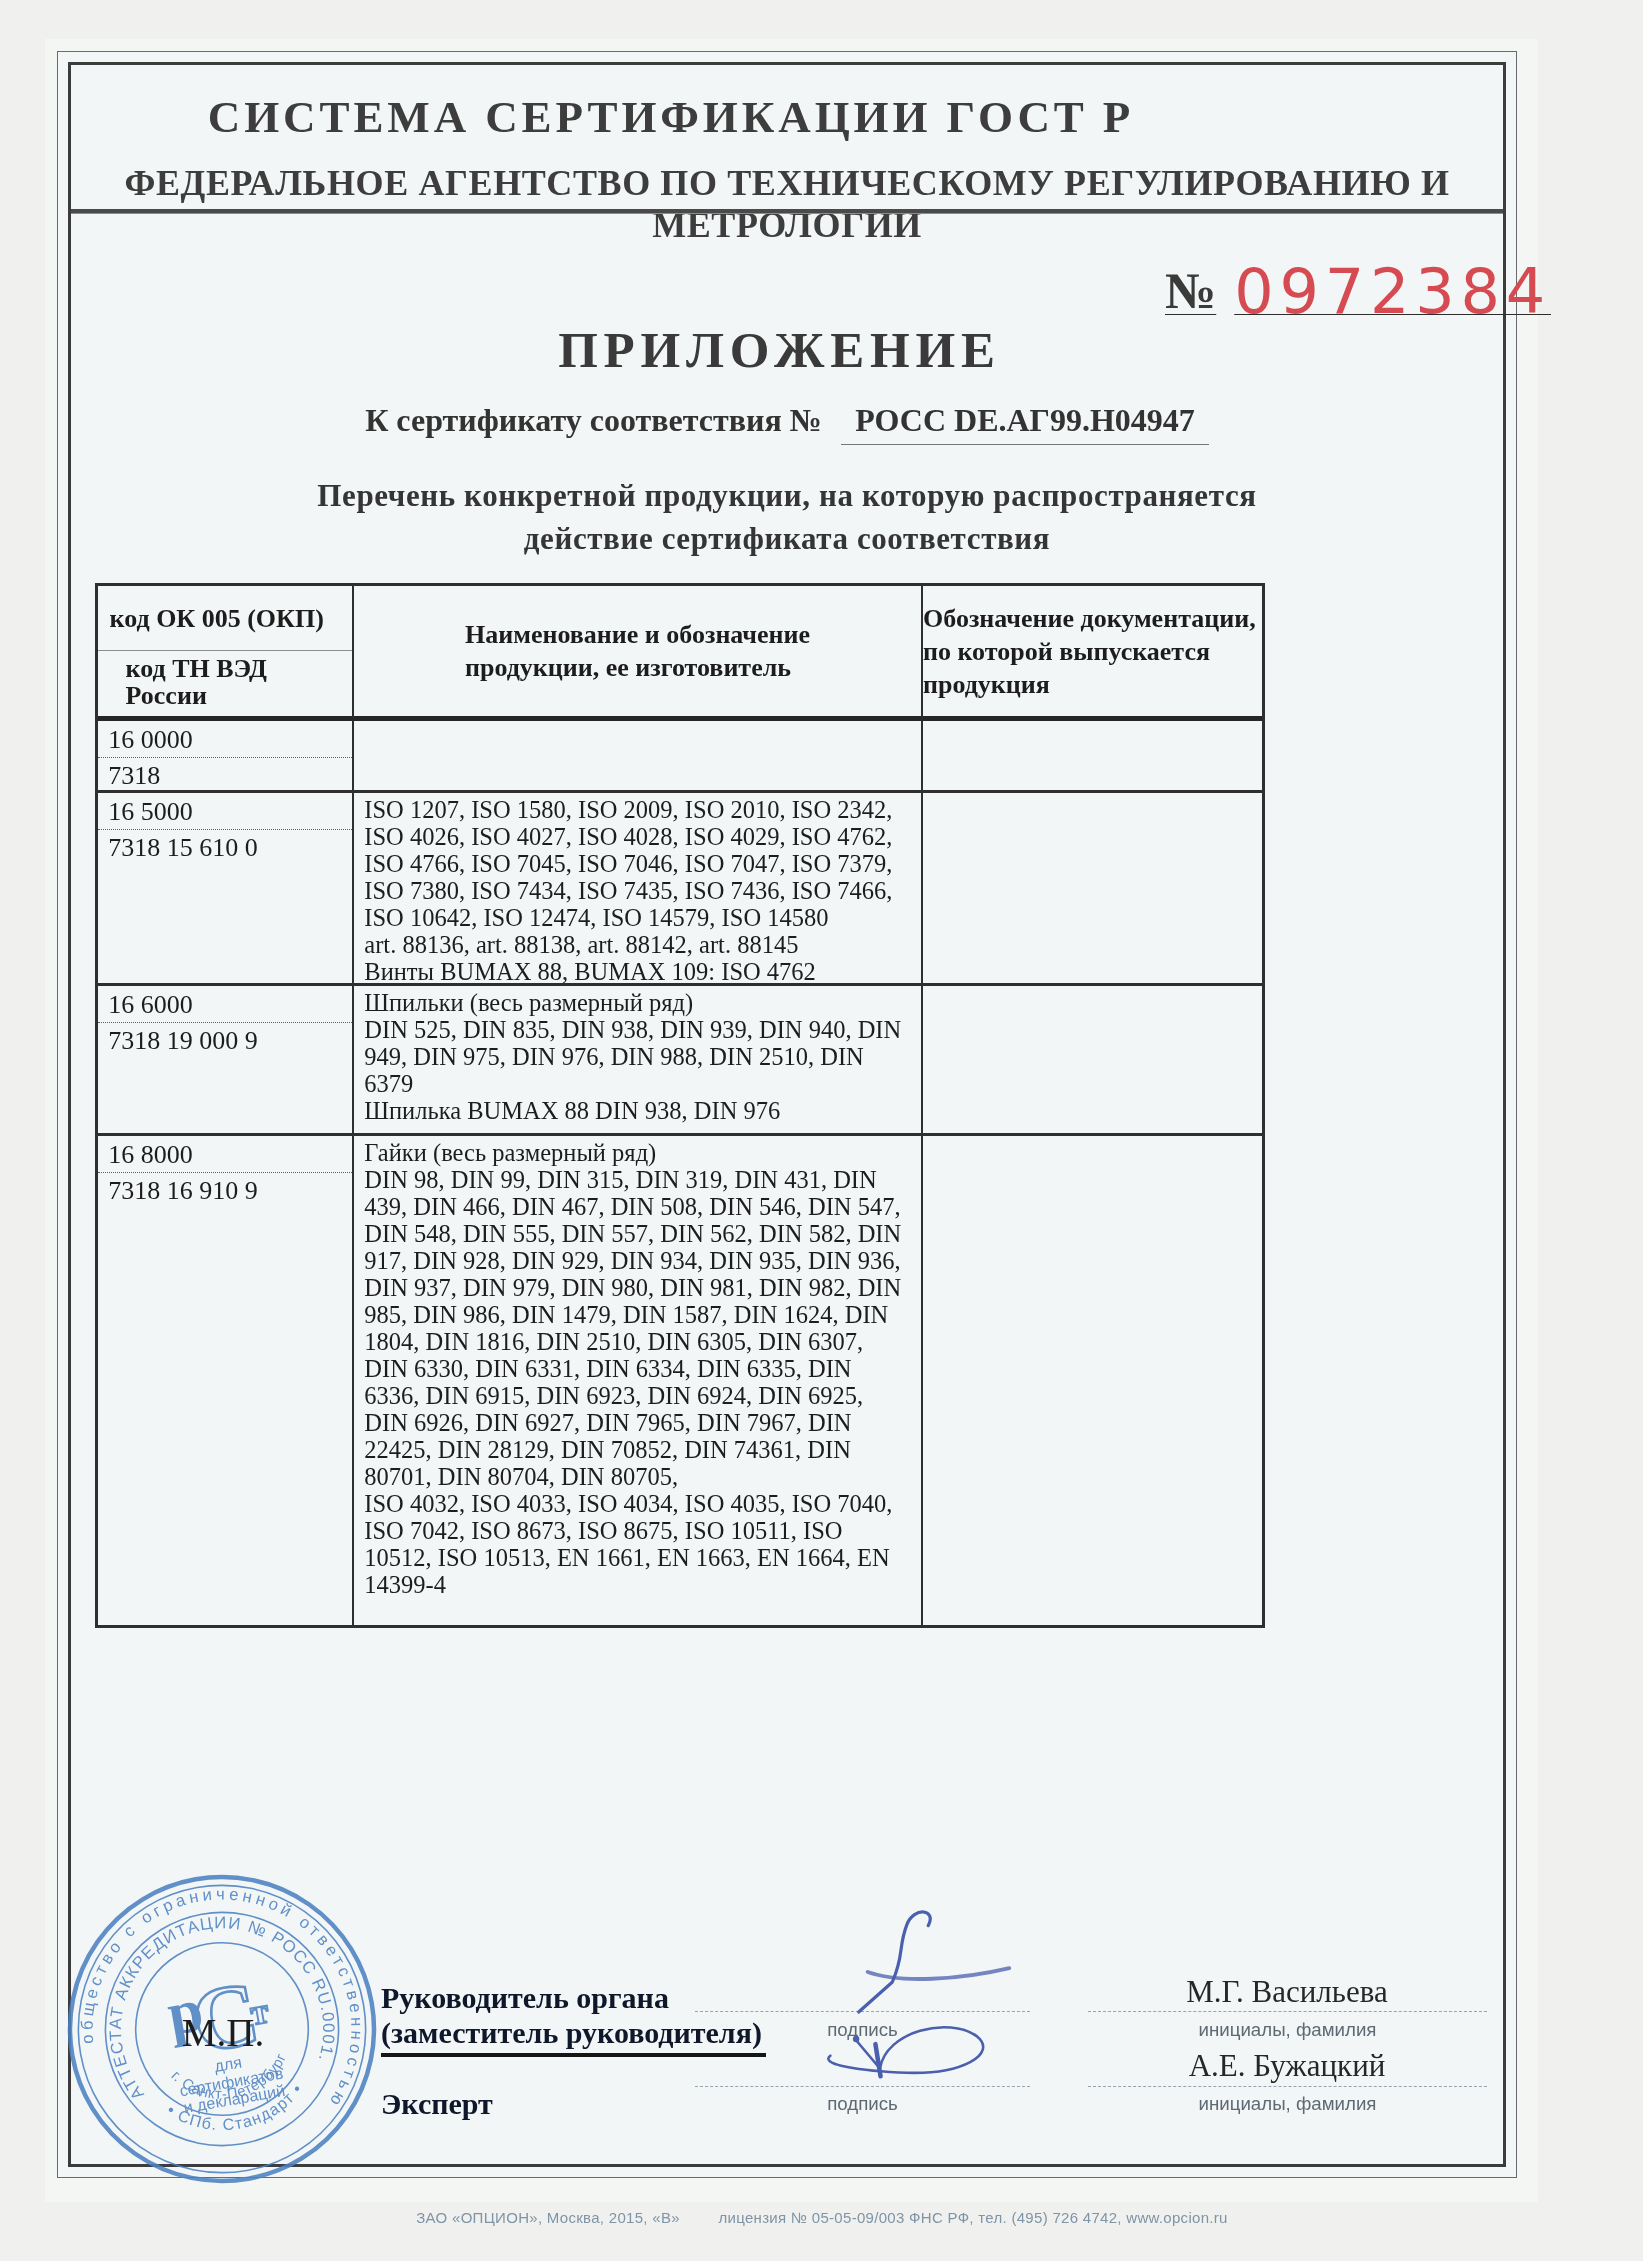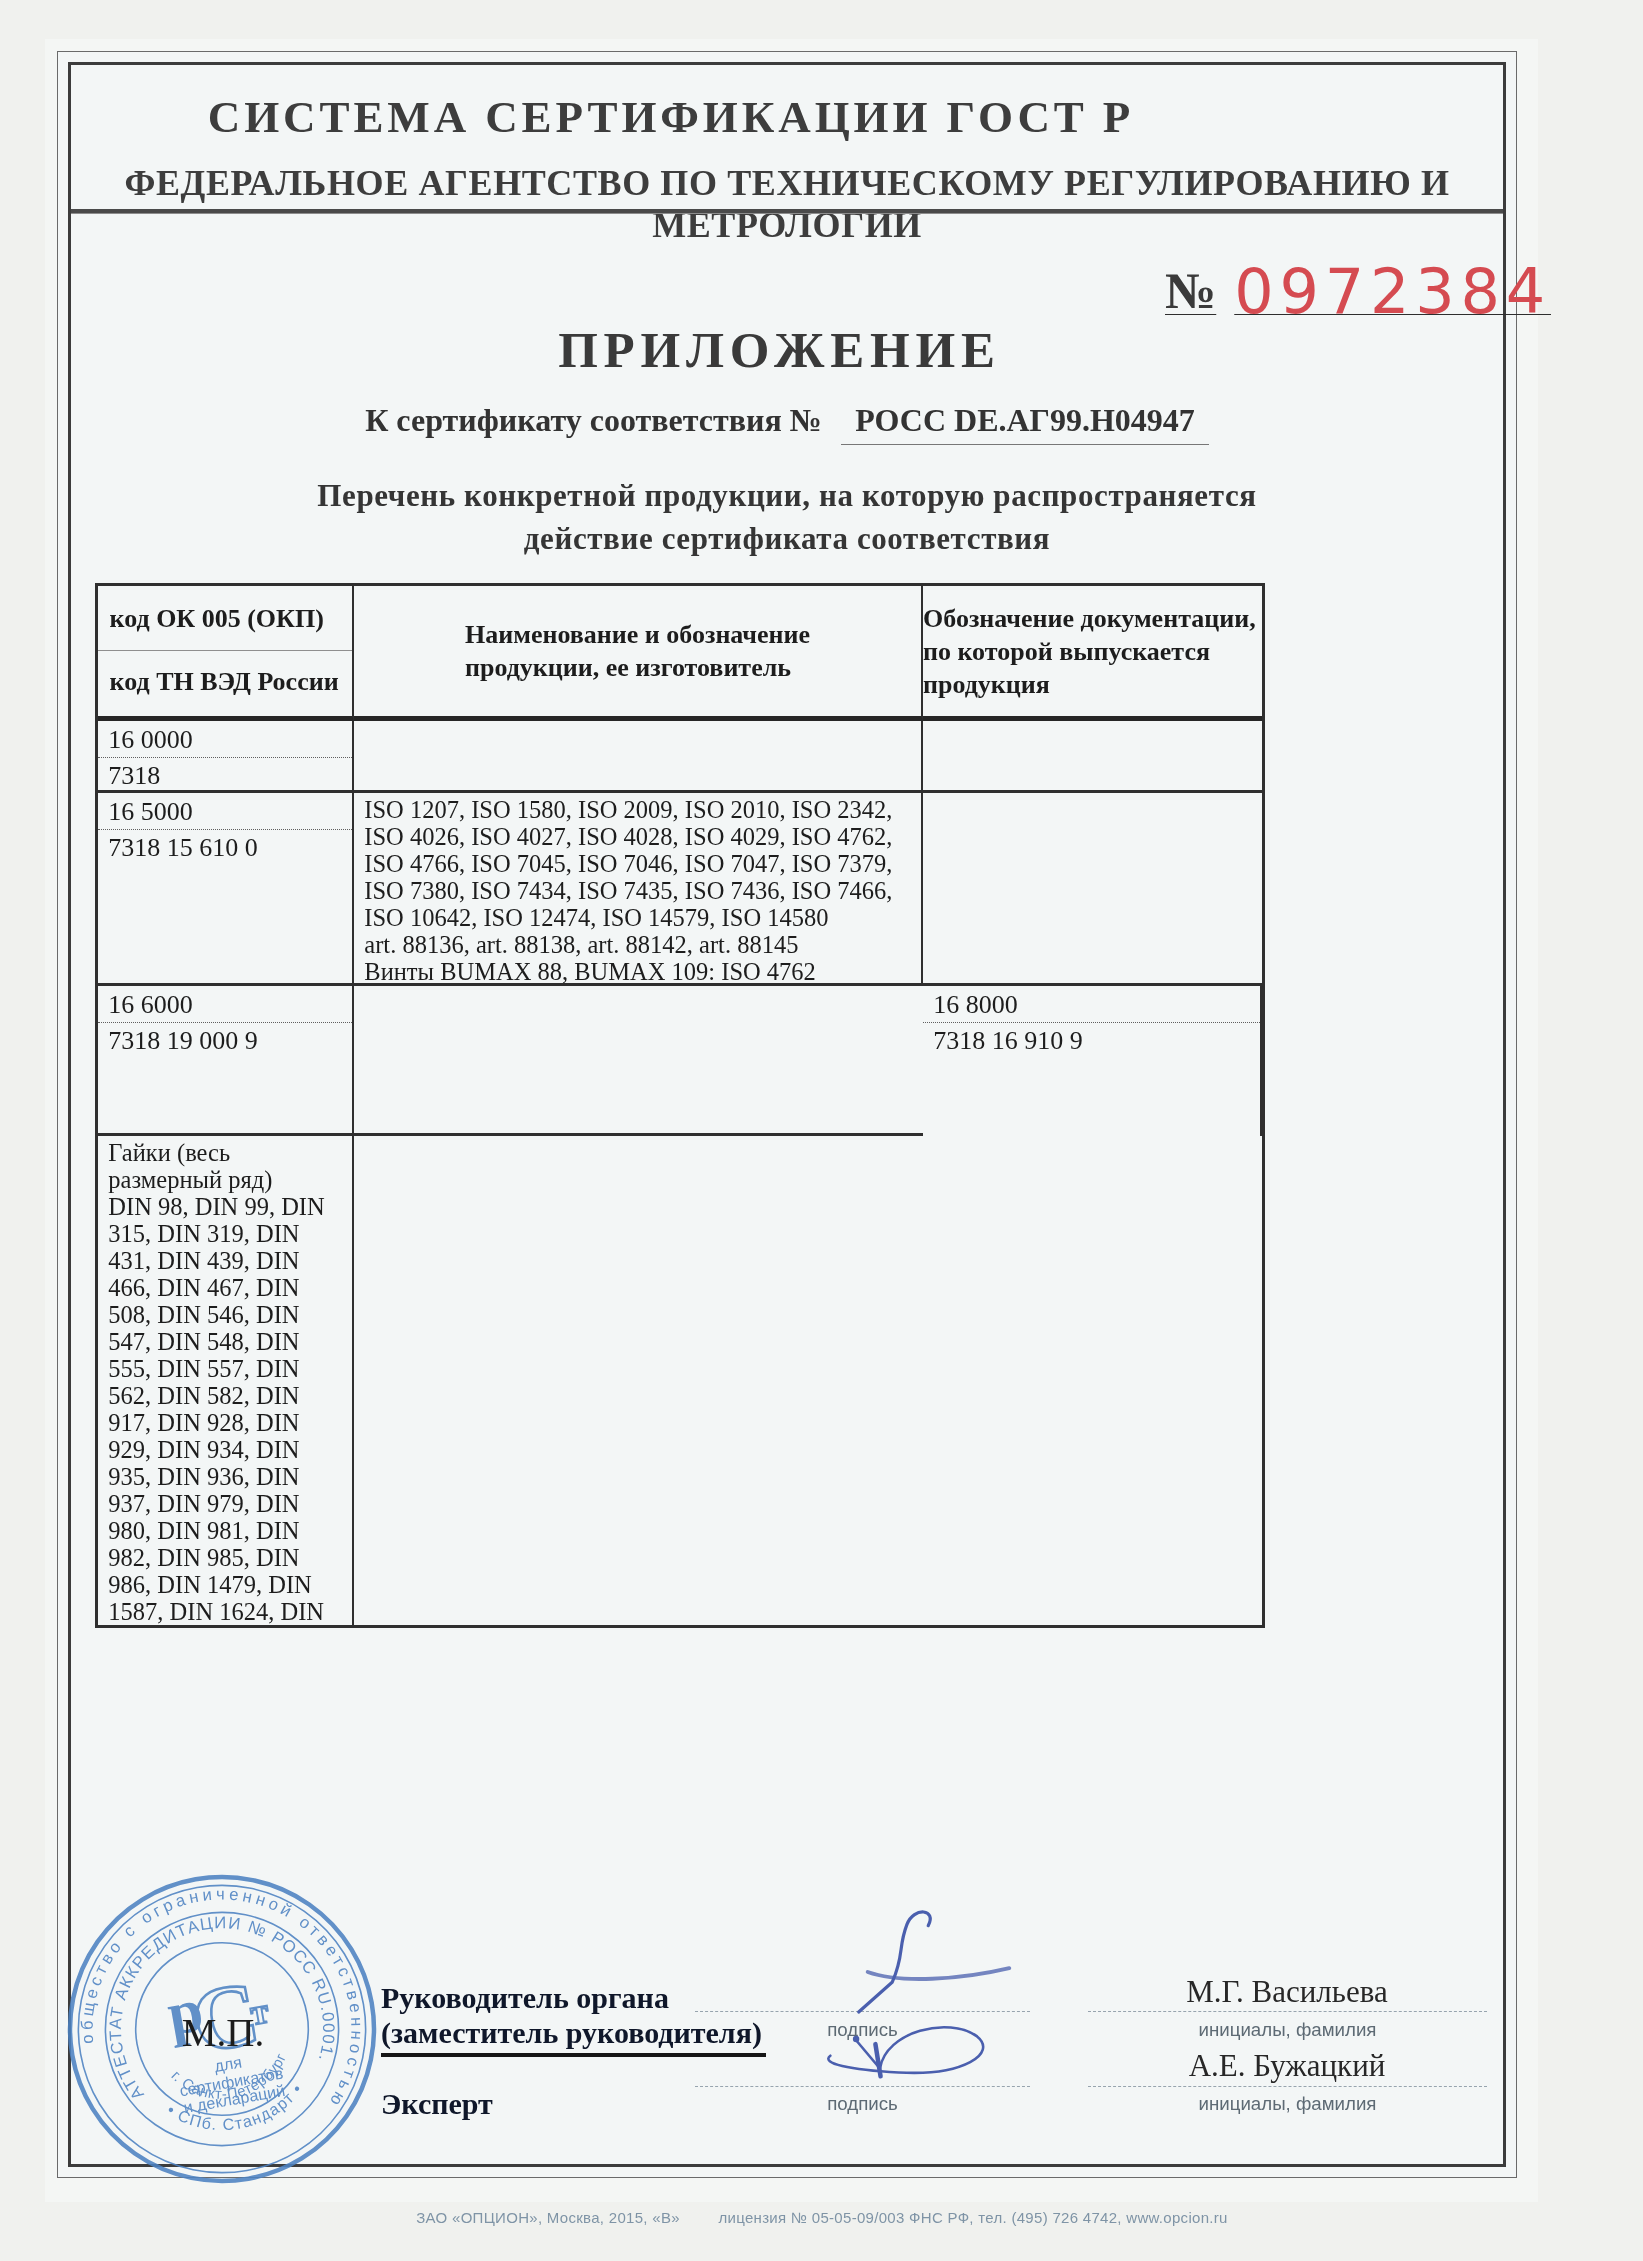--- a/index.html
+++ b/index.html
@@ -47,21 +47,21 @@
     grid-template-columns:256px 569px 1fr;
     grid-template-rows:135px 72px 193px 150px 489px;
     border:3.2px solid #2f2f2f;box-sizing:border-box;
     background:transparent;}
   .cell{box-sizing:border-box;overflow:hidden;font-size:24.5px;line-height:27px;color:#1d1d1d;}
   .cell.vline{border-right:2.6px solid #2f2f2f;}
   .cell.hline{border-bottom:3.2px solid #2f2f2f;}
   .cell.hthick{border-bottom:5.8px solid #262626;}
   .th-okp{height:64px;display:flex;align-items:center;padding-left:11.6px;
     border-bottom:1.3px solid #8f8f8f;font-weight:bold;font-size:26px;}
-  .th-tnved{height:61px;display:flex;align-items:center;padding-left:11.6px;font-weight:bold;font-size:26px;}
+  .th-tnved{height:61px;display:flex;align-items:center;padding-left:11.6px;font-weight:bold;font-size:26px;margin-left:16px;}
   .th-center{display:flex;align-items:center;justify-content:center;text-align:left;
     font-weight:bold;font-size:26px;line-height:33px;white-space:pre-line;height:100%;}
   .okp{padding:5.1px 10.3px 3.9px 10.3px;border-bottom:1.9px dotted #5f5f5f;font-size:26px;}
   .tnved{padding:3.9px 10.3px;font-size:26px;}
   .name-cell{padding:3.2px 10.3px;white-space:pre-line;}
 
   
   .sig-role{position:absolute;left:381px;font-size:30px;font-weight:bold;color:#0f172a;}
   .sig-role.u{border-bottom:4.5px solid #161616;padding-bottom:2.6px;padding-right:3.9px;}
   .sig-line{position:absolute;height:0;border-bottom:1.9px dashed #97a4ae;}
@@ -135,20 +135,23 @@
     </div>
     <div class="cell vline hline name-cell">ISO 1207, ISO 1580, ISO 2009, ISO 2010, ISO 2342, ISO 4026, ISO 4027, ISO 4028, ISO 4029, ISO 4762, ISO 4766, ISO 7045, ISO 7046, ISO 7047, ISO 7379, ISO 7380, ISO 7434, ISO 7435, ISO 7436, ISO 7466, ISO 10642, ISO 12474, ISO 14579, ISO 14580
 art. 88136, art. 88138, art. 88142, art. 88145
 Винты BUMAX 88, BUMAX 109: ISO 4762</div>
     <div class="cell hline name-cell"></div>
 
     <div class="cell vline hline">
       <div class="okp">16 6000</div>
       <div class="tnved">7318 19 000 9</div>
     </div>
+    <div class="cell vline hline name-cell">Шпильки (весь размерный ряд)
+DIN 525, DIN 835, DIN 938, DIN 939, DIN 940, DIN 949, DIN 975, DIN 976, DIN 988, DIN 2510, DIN 6379
+Шпилька BUMAX 88 DIN 938, DIN 976</div>
     <div class="cell hline name-cell"></div>
 
     <div class="cell vline">
       <div class="okp">16 8000</div>
       <div class="tnved">7318 16 910 9</div>
     </div>
     <div class="cell vline name-cell">Гайки (весь размерный ряд)
 DIN 98, DIN 99, DIN 315, DIN 319, DIN 431, DIN 439, DIN 466, DIN 467, DIN 508, DIN 546, DIN 547, DIN 548, DIN 555, DIN 557, DIN 562, DIN 582, DIN 917, DIN 928, DIN 929, DIN 934, DIN 935, DIN 936, DIN 937,  DIN 979, DIN 980, DIN 981, DIN 982, DIN 985, DIN 986, DIN 1479,  DIN 1587, DIN 1624, DIN 1804, DIN 1816, DIN 2510, DIN 6305, DIN 6307, DIN 6330, DIN 6331, DIN 6334, DIN 6335, DIN 6336, DIN 6915, DIN 6923, DIN 6924, DIN 6925, DIN 6926, DIN 6927, DIN 7965, DIN 7967, DIN 22425, DIN 28129, DIN 70852, DIN 74361, DIN 80701, DIN 80704, DIN 80705,
 ISO 4032, ISO 4033, ISO 4034, ISO 4035, ISO 7040, ISO 7042, ISO 8673, ISO 8675, ISO 10511, ISO 10512, ISO 10513, EN 1661, EN 1663, EN 1664, EN 14399-4</div>
     <div class="cell name-cell"></div>

